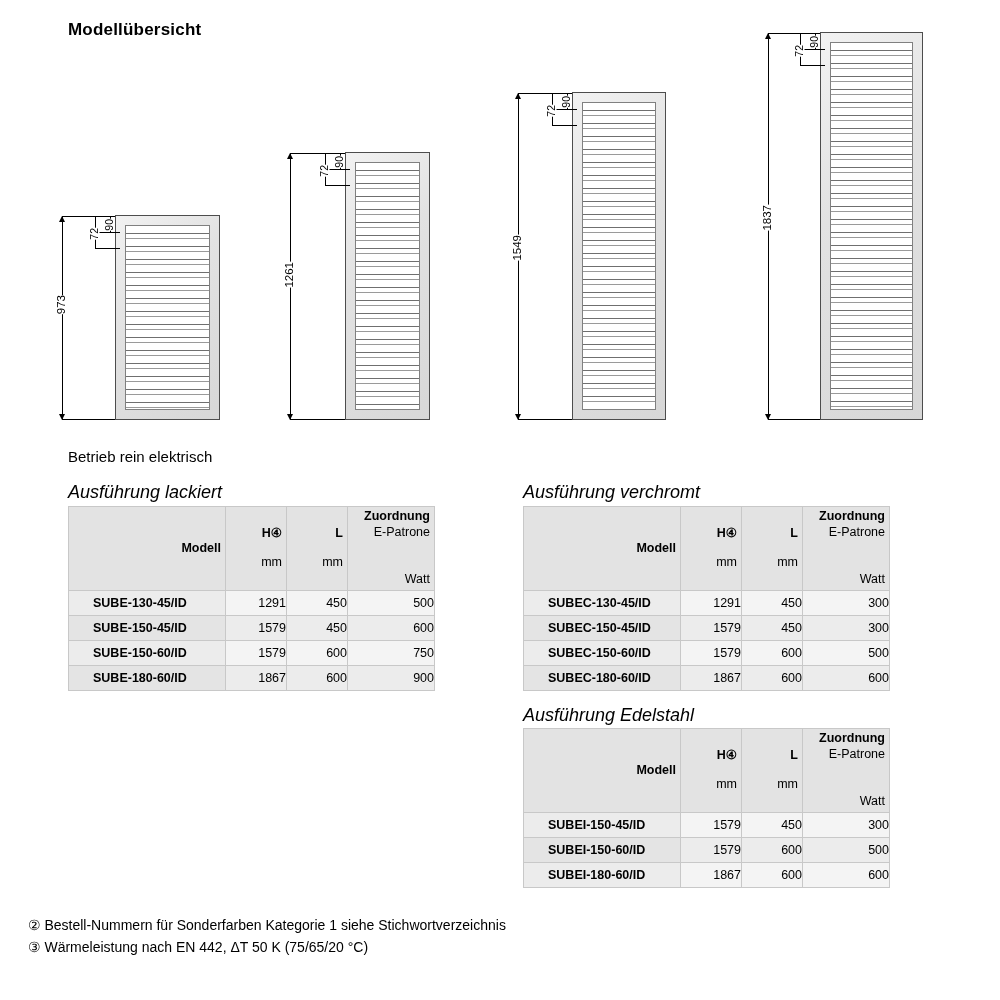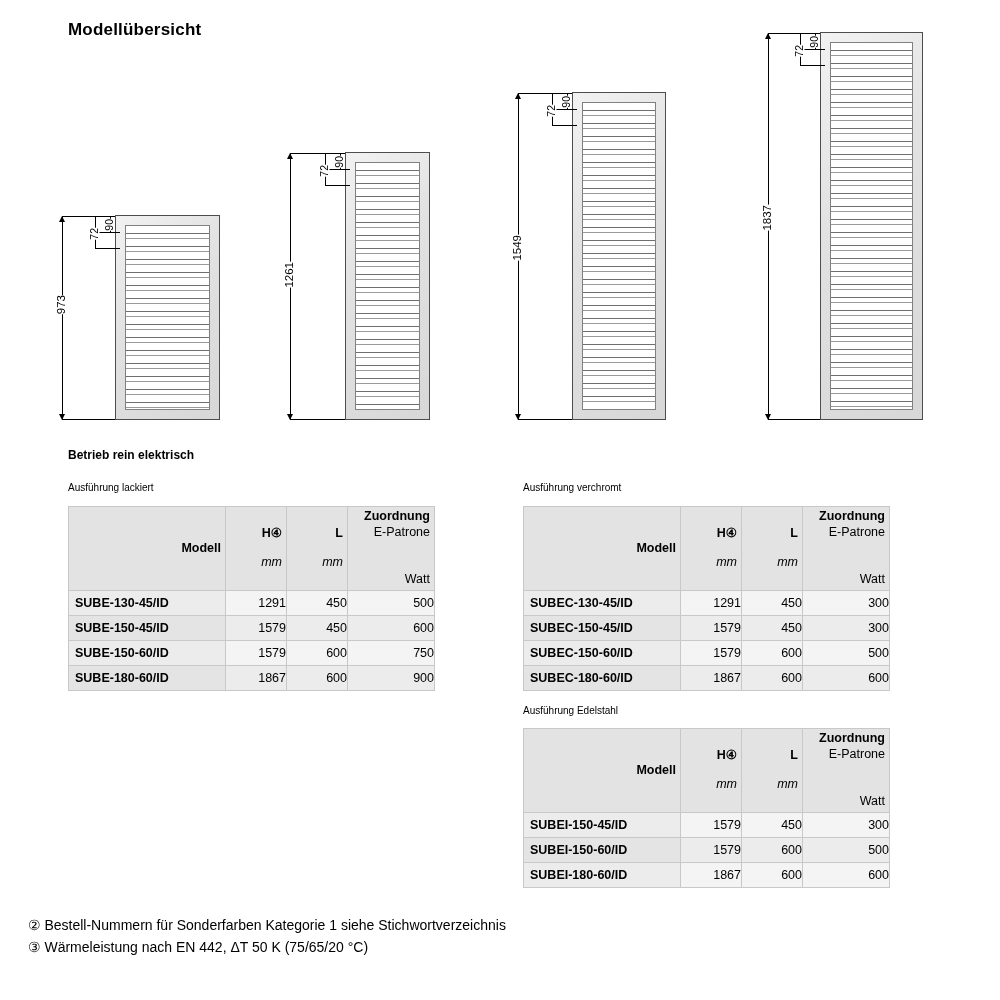--- a/index.html
+++ b/index.html
@@ -97,26 +97,27 @@
     writing-mode: vertical-rl;
     transform: rotate(180deg);
     white-space: nowrap;
     background: #fff;
     line-height: 1;
   }
 
   
   .h-bold {
     position: absolute;
-    font-size: 12px;
-    font-weight: bold;
+    font-size: 15px;
+    font-weight: normal;
   }
   .h-reg {
     position: absolute;
-    font-size: 10px;
+    font-size: 18px;
+    font-style: italic;
   }
 
   
   table.spec {
     position: absolute;
     border-collapse: collapse;
     font-size: 12.5px;
     background: #ffffff;
   }
   table.spec th, table.spec td {
@@ -130,36 +131,35 @@
     font-weight: bold;
     font-size: 12.5px;
     height: 58px;
     padding: 2px 4px;
     line-height: 1.25;
   }
   table.spec thead th .sub {
     display: block;
     font-weight: normal;
     margin-top: 14px;
-    font-style: italic;
   }
   table.spec thead th.zuord {
     font-weight: normal;
   }
   table.spec thead th.zuord .ln1 { display:block; font-weight:bold; }
   table.spec thead th.zuord .ln2 { display:block; font-weight:normal; }
   table.spec thead th.zuord .ln3 { display:block; font-weight:normal;margin-top:32px; }
   table.spec tbody td {
     height: 24px;
     font-size: 12.5px;
   }
   table.spec tbody td.model {
     font-weight: bold;
     text-align: left;
-    padding-left: 6px;
+    padding-left: 24px;
     background: #ececec;
   }
   table.spec tbody tr:nth-child(odd) td { background: #f4f4f4; }
   table.spec tbody tr:nth-child(even) td { background: #ececec; }
   table.spec tbody tr:nth-child(odd) td.model { background: #ececec; }
   table.spec tbody tr:nth-child(even) td.model { background: #e4e4e4; }
 
   .col-model { width: 148px; }
   .col-h { width: 52px; }
   .col-l { width: 52px; }

